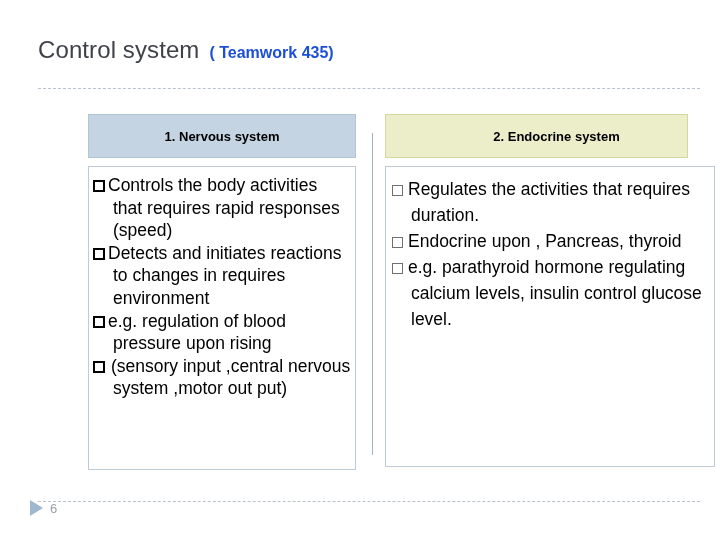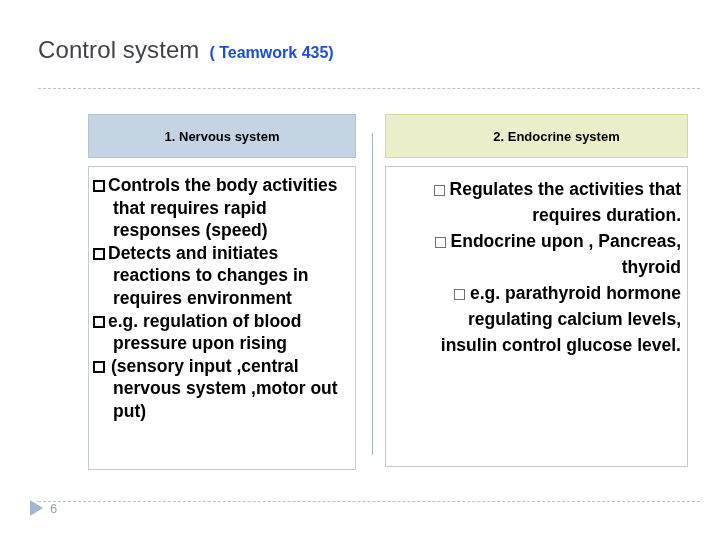--- a/index.html
+++ b/index.html
@@ -115,37 +115,35 @@
   #body-left {
     left: 88px;
     top: 166px;
     width: 268px;
     height: 304px;
     padding: 7px 4px 0 4px;
   }
   #body-right {
     left: 385px;
     top: 166px;
-    width: 303px;
+    width: 330px;
     height: 301px;
     padding: 9px 6px 0 6px;
-    text-align: right;
   }
 
   
   ul.bullets {
     list-style: none;
     margin: 0;
     padding: 0;
   }
   ul.bullets li {
     position: relative;
     margin: 0;
     padding: 0;
-    font-weight: bold;
   }
 
   
   #body-left ul.bullets li {
     font-size: 17.5px;
     line-height: 22.6px;
     color: #000000;
     padding-left: 20px;
     text-indent: -20px;
   }

